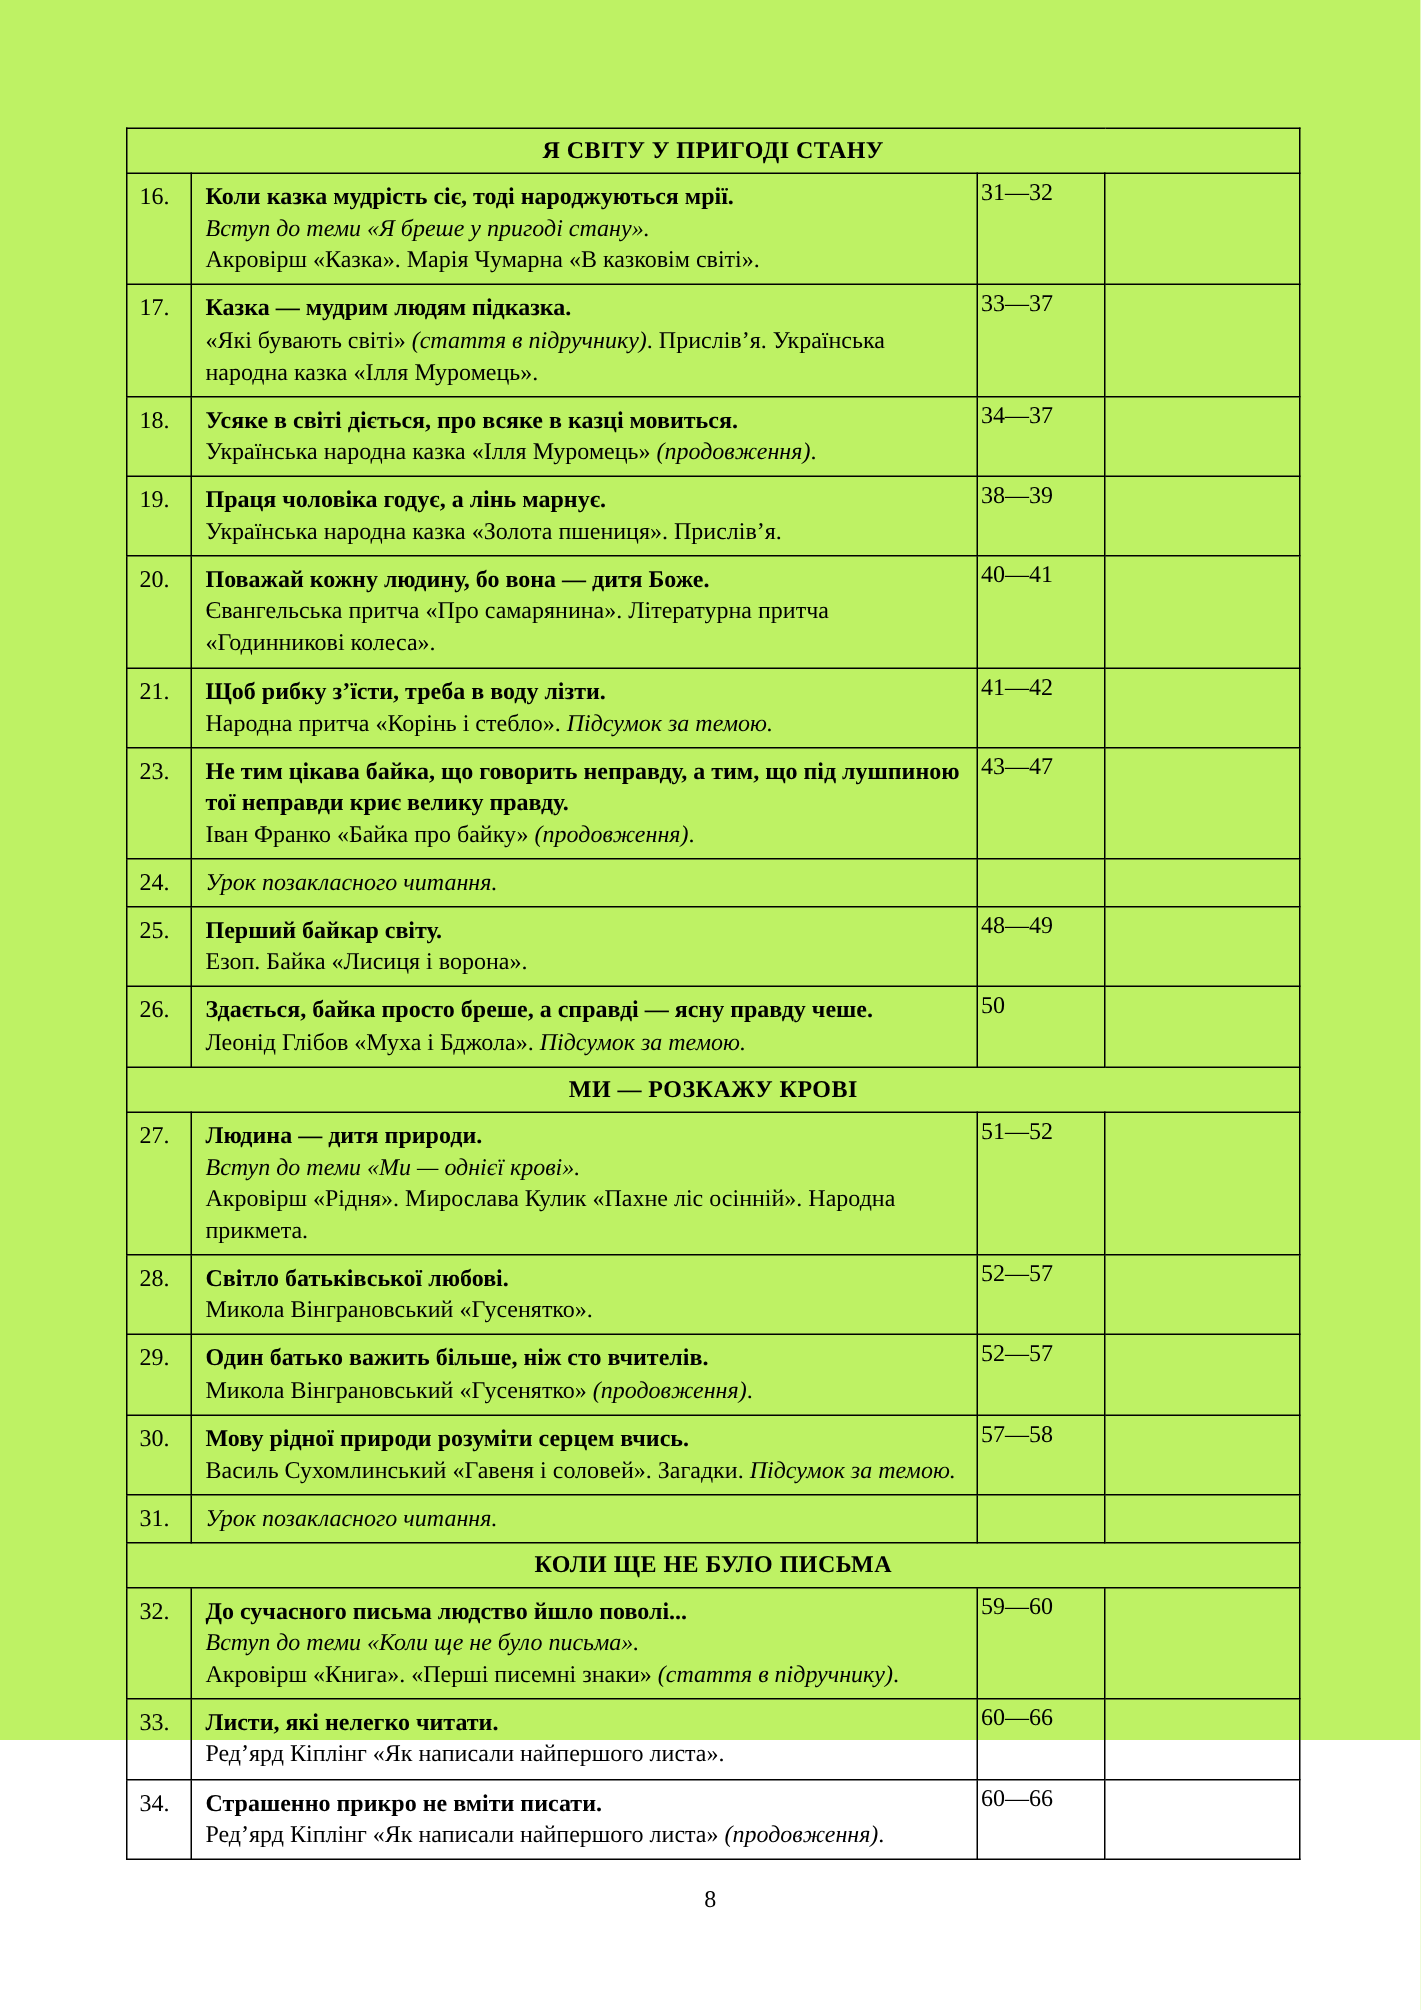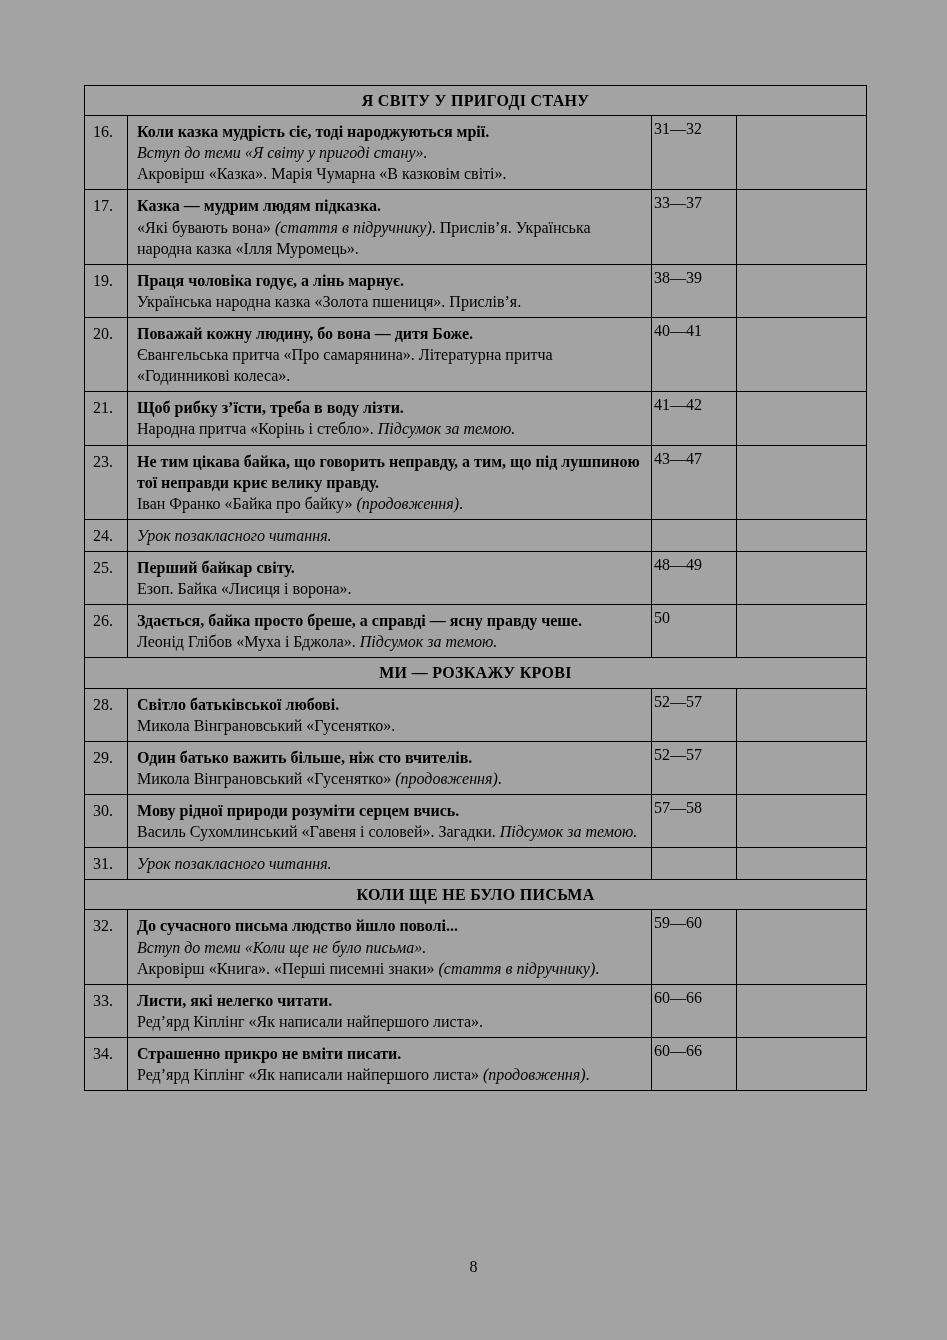--- a/index.html
+++ b/index.html
@@ -9,23 +9,23 @@
   }
   body {
     width: 947px;
     height: 1340px;
     position: relative;
     font-family: "Liberation Serif", "DejaVu Serif", serif;
     color: #000;
   }
   .page {
     width: 947px;
-    height: 1340px;
+    height: 1160px;
     position: relative;
-    background: #a3a3a3;
+    background: #bef264;
   }
   table.contents {
     border-collapse: collapse;
     position: absolute;
     left: 84px;
     top: 85px;
     width: 782px;
     table-layout: fixed;
   }
   table.contents td {
@@ -85,33 +85,42 @@
       <col style="width:130px">
     </colgroup>
     <tbody>
         <tr>
           <td class="section-header" colspan="4">Я СВІТУ У ПРИГОДІ СТАНУ</td>
         </tr>
         <tr>
           <td class="num">16.</td>
           <td class="desc">
             <div class="row-title">Коли казка мудрість сіє, тоді народжуються мрії.</div>
-            <div class="row-body"><span class="it">Вступ до теми «Я світу у пригоді стану».</span></div>
+            <div class="row-body"><span class="it">Вступ до теми «Я бреше у пригоді стану».</span></div>
             <div class="row-body"><span>Акровірш «Казка». Марія Чумарна «В казковім світі».</span></div>
           </td>
           <td class="pages">31—32</td>
           <td class="blank"></td>
         </tr>
         <tr>
           <td class="num">17.</td>
           <td class="desc">
             <div class="row-title">Казка — мудрим людям підказка.</div>
-            <div class="row-body"><span>«Які бувають вона» </span><span class="it">(стаття в підручнику)</span><span>. Прислів’я. Українська народна казка «Ілля Муромець».</span></div>
+            <div class="row-body"><span>«Які бувають світі» </span><span class="it">(стаття в підручнику)</span><span>. Прислів’я. Українська народна казка «Ілля Муромець».</span></div>
           </td>
           <td class="pages">33—37</td>
+          <td class="blank"></td>
+        </tr>
+        <tr>
+          <td class="num">18.</td>
+          <td class="desc">
+            <div class="row-title">Усяке в світі діється, про всяке в казці мовиться.</div>
+            <div class="row-body"><span>Українська народна казка «Ілля Муромець» </span><span class="it">(продовження)</span><span>.</span></div>
+          </td>
+          <td class="pages">34—37</td>
           <td class="blank"></td>
         </tr>
         <tr>
           <td class="num">19.</td>
           <td class="desc">
             <div class="row-title">Праця чоловіка годує, а лінь марнує.</div>
             <div class="row-body"><span>Українська народна казка «Золота пшениця». Прислів’я.</span></div>
           </td>
           <td class="pages">38—39</td>
           <td class="blank"></td>
@@ -164,20 +173,30 @@
           <td class="num">26.</td>
           <td class="desc">
             <div class="row-title">Здається, байка просто бреше, а справді — ясну правду чеше.</div>
             <div class="row-body"><span>Леонід Глібов «Муха і Бджола». </span><span class="it">Підсумок за темою.</span></div>
           </td>
           <td class="pages">50</td>
           <td class="blank"></td>
         </tr>
         <tr>
           <td class="section-header" colspan="4">МИ — РОЗКАЖУ КРОВІ</td>
+        </tr>
+        <tr>
+          <td class="num">27.</td>
+          <td class="desc">
+            <div class="row-title">Людина — дитя природи.</div>
+            <div class="row-body"><span class="it">Вступ до теми «Ми — однієї крові».</span></div>
+            <div class="row-body"><span>Акровірш «Рідня». Мирослава Кулик «Пахне ліс осінній». Народна прикмета.</span></div>
+          </td>
+          <td class="pages">51—52</td>
+          <td class="blank"></td>
         </tr>
         <tr>
           <td class="num">28.</td>
           <td class="desc">
             <div class="row-title">Світло батьківської любові.</div>
             <div class="row-body"><span>Микола Вінграновський «Гусенятко».</span></div>
           </td>
           <td class="pages">52—57</td>
           <td class="blank"></td>
         </tr>

